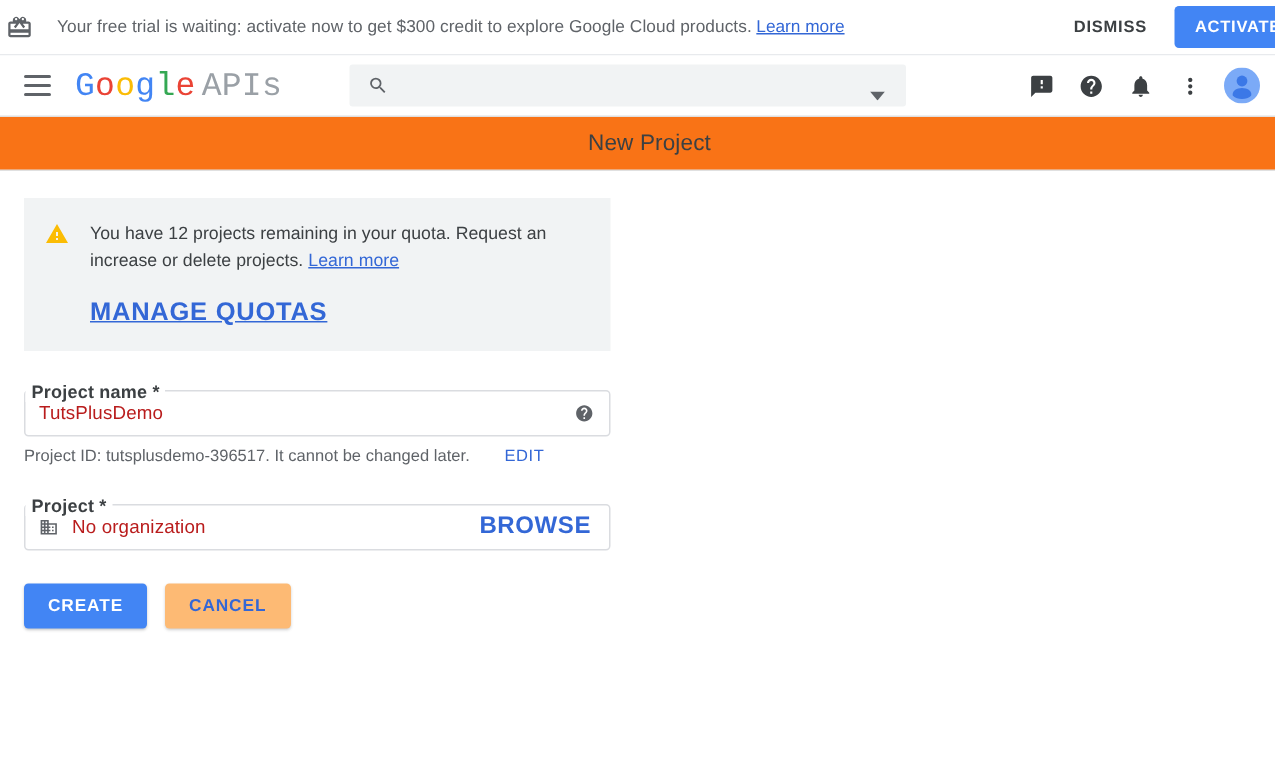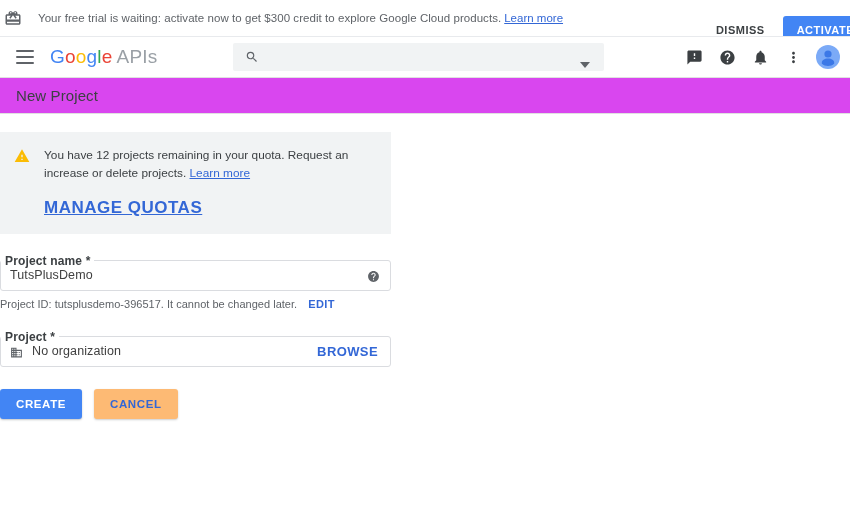--- a/index.html
+++ b/index.html
@@ -30,21 +30,21 @@
     white-space: nowrap;
   }
   .trial-link {
     font-size: 11.5px;
     color: #3367d6;
     text-decoration: underline;
     margin-left: 3px;
     cursor: pointer;
   }
   .banner-actions {
-    position: absolute; right: 0; top: 12px; height: 100%;
+    position: absolute; right: 0; top: 0; height: 100%;
     display: flex; align-items: center;
   }
   .dismiss-btn {
     font-size: 11px; font-weight: bold; color: #3c4043;
     letter-spacing: .5px; background: none; border: none;
     padding: 7px 10px; cursor: pointer;
   }
   .activate-btn {
     font-size: 11px; font-weight: bold; color: #ffffff;
     letter-spacing: .5px; background: #4285f4; border: none;
@@ -61,21 +61,21 @@
     border-bottom: 1px solid #e0e0e0;
     display: flex;
     align-items: center;
   }
   .hamburger {
     width: 18px; height: 14px; margin-left: 16px; margin-right: 16px;
     display: flex; flex-direction: column; justify-content: space-between;
     cursor: pointer;
   }
   .hamburger span { display: block; height: 2px; background: #5f6368; border-radius: 1px; }
-  .brand { font-size: 19px; letter-spacing: .2px; cursor: pointer; white-space: nowrap; }
+  .brand { font-size: 22px; letter-spacing: .2px; cursor: pointer; white-space: nowrap; font-family: Liberation Mono, monospace; }
   .brand .b { color: #4285f4; } .brand .r { color: #ea4335; }
   .brand .y { color: #fbbc05; } .brand .g { color: #34a853; }
   .brand .apis { color: #9aa0a6; margin-left: 4px; }
 
   .search-wrap {
     position: absolute; left: 233px; top: 6px;
     width: 371px; height: 28px;
     background: #f1f3f4; border-radius: 2px;
     display: flex; align-items: center; cursor: text;
   }
@@ -92,28 +92,28 @@
     display: flex; align-items: center; gap: 3px;
   }
   .hdr-ico {
     width: 30px; height: 30px; display: flex; align-items: center;
     justify-content: center; cursor: pointer; border-radius: 50%;
   }
   .avatar { width: 24px; height: 24px; border-radius: 50%; margin-left: 5px; cursor: pointer; }
 
   
   .page-title-bar {
-    height: 36px; background: #d946ef;
+    height: 36px; background: #f97316;
     border-bottom: 1px solid #e0e0e0;
-    display: flex; align-items: center;
+    display: flex; align-items: center; justify-content: center;
   }
   .page-title { font-size: 15px; color: #3c4043; margin-left: 16px; letter-spacing: .1px; }
 
   
-  .content { padding: 18px 0 0 0; }
+  .content { padding: 18px 0 0 16px; }
 
   .quota-box {
     width: 391px; background: #f1f3f4;
     padding: 14px 16px 16px 14px;
     display: flex; align-items: flex-start;
   }
   .warn-icon { width: 16px; height: 16px; flex: 0 0 16px; margin-top: 2px; margin-right: 14px; }
   .quota-text {
     font-size: 11.8px; color: #3c4043; line-height: 1.55;
     letter-spacing: .02px;
@@ -132,37 +132,37 @@
     margin-top: 26px; display: flex; align-items: center;
     background: #ffffff;
   }
   .field-label {
     position: absolute; top: -7px; left: 0;
     background: #ffffff; padding: 0 4px;
     font-size: 12px; font-weight: bold; color: #3c4043;
     letter-spacing: .15px; white-space: nowrap;
   }
   .field-value {
-    font-size: 12.5px; color: #404040; margin-left: 9px;
+    font-size: 12.5px; color: #b91c1c; margin-left: 9px;
     letter-spacing: .1px; white-space: nowrap;
   }
   .field-help { position: absolute; right: 10px; width: 13px; height: 13px; cursor: pointer; }
   .field-browse {
     position: absolute; right: 12px;
-    font-size: 13px; font-weight: bold; color: #3367d6;
+    font-size: 16px; font-weight: bold; color: #3367d6;
     letter-spacing: .4px; cursor: pointer;
   }
   .org-icon { width: 13px; height: 13px; margin-left: 9px; flex: 0 0 13px; }
 
   .helper {
     font-size: 11px; color: #5f6368; margin-top: 7px;
     letter-spacing: .02px;
   }
   .helper-edit {
-    color: #3367d6; font-weight: bold; margin-left: 8px;
+    color: #3367d6; font-weight: normal; margin-left: 20px;
     letter-spacing: .4px; cursor: pointer;
   }
 
   
   .actions { margin-top: 22px; display: flex; align-items: flex-end; gap: 12px; }
   .btn-create {
     background: #4285f4; color: #ffffff; border: none;
     border-radius: 3px; font-size: 11.5px; font-weight: bold;
     letter-spacing: .6px; padding: 9px 16px; cursor: pointer;
     font-family: "Liberation Sans", sans-serif;

